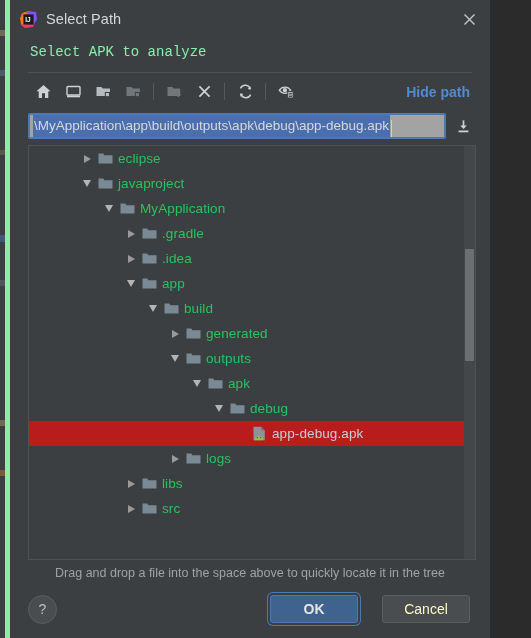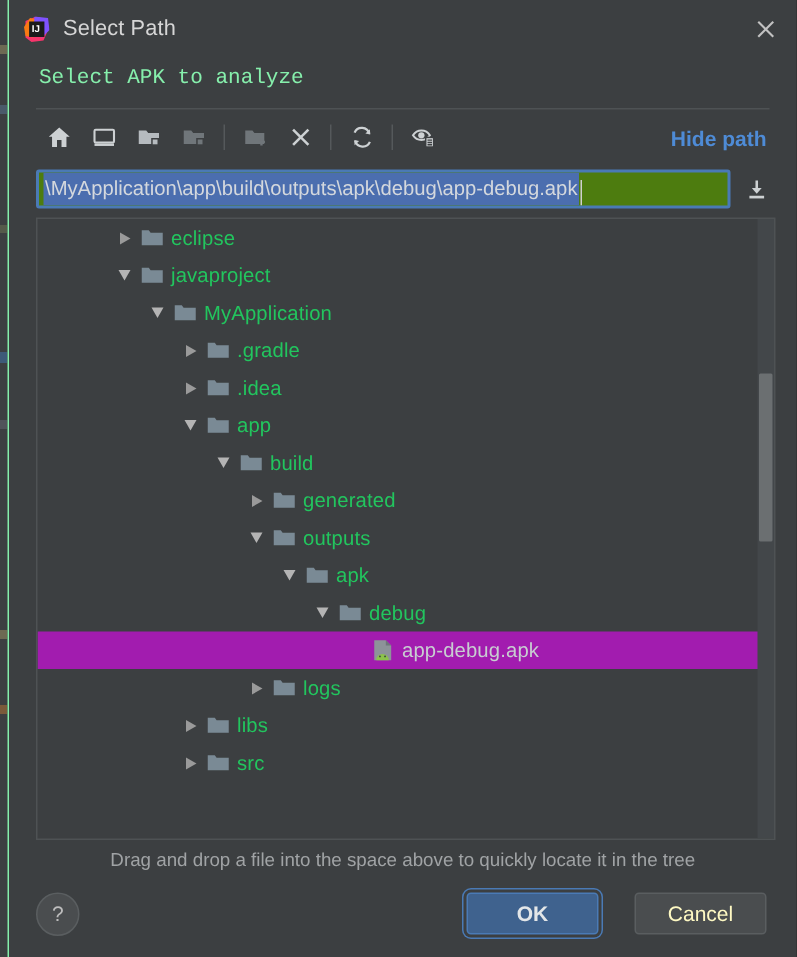--- a/index.html
+++ b/index.html
@@ -42,24 +42,24 @@
         #6d6a53 420px, #6d6a53 426px,
         #3c3f41 426px, #3c3f41 470px,
         #7a5a3a 470px, #7a5a3a 476px,
         #3c3f41 476px, #3c3f41 638px);
   }
 
   .dialog {
     position: absolute;
     left: 5px;
     top: 0;
-    width: 526px;
+    width: 485px;
     height: 638px;
     background: #3c3f41;
-    border-left: 1px solid #86efac;
+    border-left: 5px solid #86efac;
     box-sizing: border-box;
     display: flex;
     flex-direction: column;
   }
 
   
   .titlebar {
     height: 38px;
     display: flex;
     align-items: center;
@@ -140,21 +140,21 @@
   
   .pathrow {
     display: flex;
     align-items: center;
     padding: 3px 14px 6px 18px;
     flex: 0 0 auto;
   }
   .path-field {
     flex: 1 1 auto;
     height: 26px;
-    background: #4d7c0f;
+    background: #a3a3a3;
     border: 2px solid #4a7ab5;
     border-radius: 2px;
     display: flex;
     align-items: flex-end;
     padding: 0 3px;
     box-sizing: border-box;
     overflow: hidden;
     cursor: text;
   }
   .path-sel {
@@ -196,21 +196,21 @@
     overflow: hidden;
   }
   .row {
     height: 25px;
     display: flex;
     align-items: center;
     cursor: pointer;
     white-space: nowrap;
   }
   .row.selected {
-    background: #a21caf;
+    background: #b91c1c;
     text-align: right;
   }
   .twisty {
     width: 16px;
     height: 25px;
     display: flex;
     align-items: center;
     justify-content: center;
     flex: 0 0 auto;
   }

